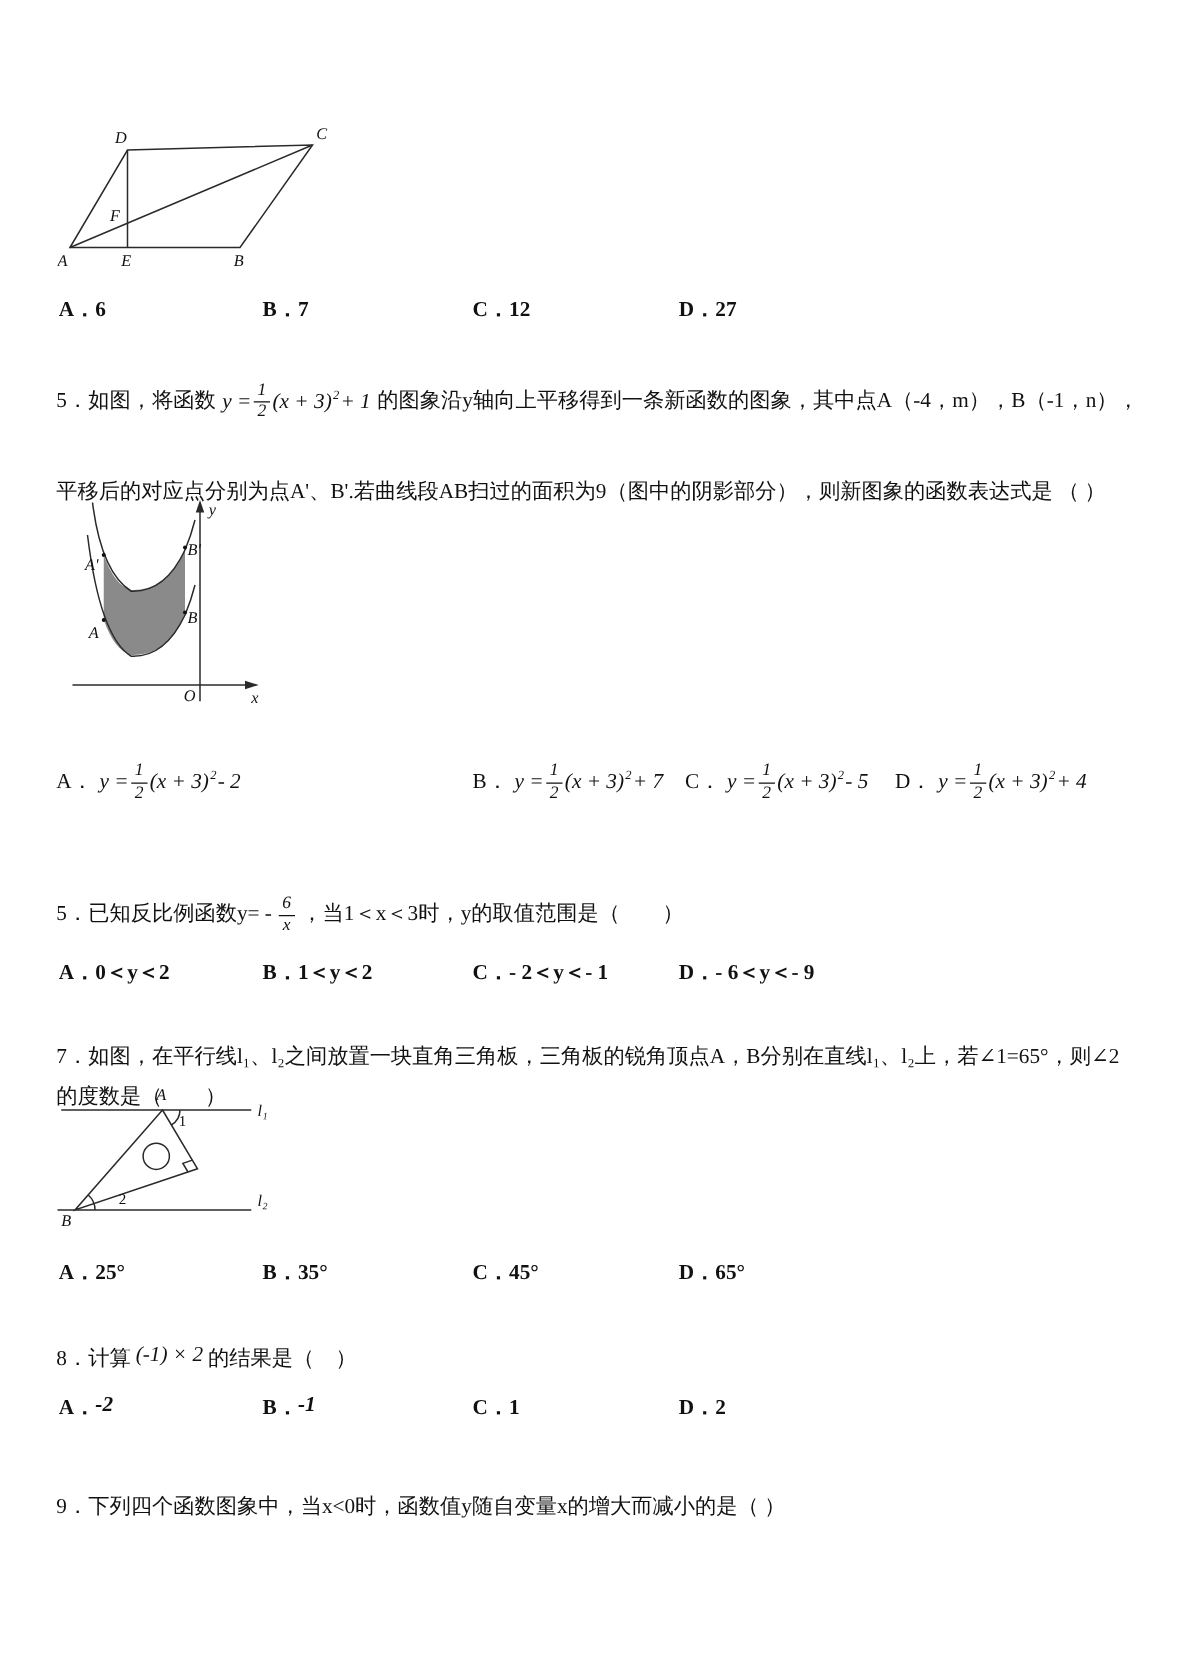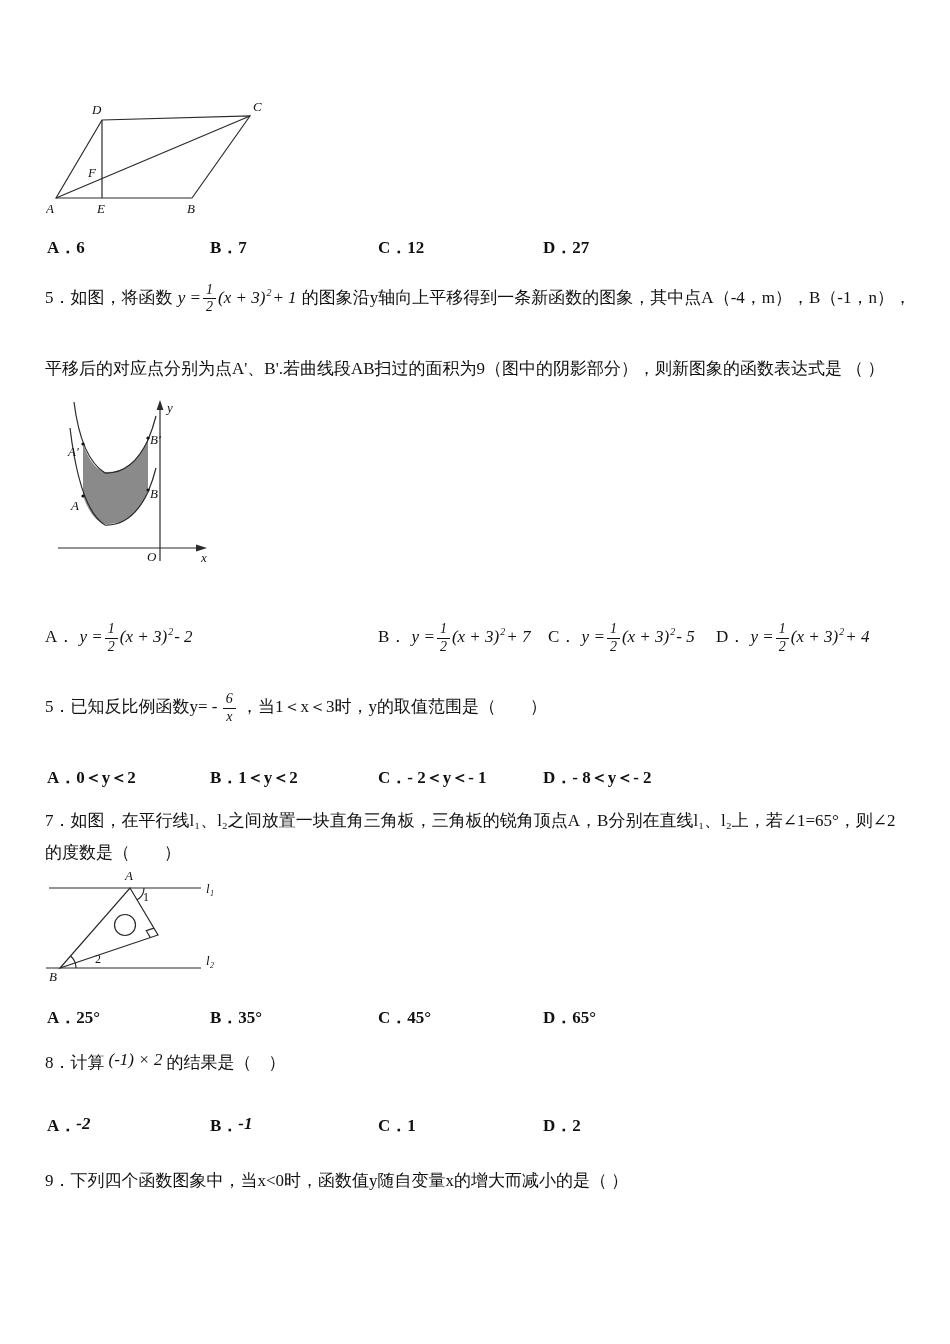--- a/index.html
+++ b/index.html
@@ -1,22 +1,22 @@
 <!DOCTYPE html>
 <html><head>
 <meta charset="utf-8">
 <style>
   html,body{margin:0;padding:0;background:#fff;}
   .page{position:relative;width:950px;height:1344px;background:#ffffff;color:#111;
         font-family:"Liberation Serif","DejaVu Serif",serif;font-size:17px;overflow:hidden;}
-  .tline{position:absolute;left:45px;width:880px;line-height:26px;white-space:nowrap;}
+  .tline{position:absolute;left:45px;width:880px;line-height:26px;white-space:nowrap;margin-top:24px;}
   .optrow{position:absolute;left:0;width:950px;height:26px;}
   .opt{position:absolute;top:0;white-space:nowrap;font-weight:bold;}
   .c1{left:47px}.c2{left:210px}.c3{left:378px}.c4{left:543px}
-  .q5opt{position:absolute;top:16px;white-space:nowrap;font-family:Liberation Serif, serif;}
+  .q5opt{position:absolute;top:4px;white-space:nowrap;font-family:Liberation Serif, serif;}
   .math{font-style:italic;white-space:nowrap;}
   .math > span{margin:0 1px;}
   .frac{display:inline-block;text-align:center;vertical-align:middle;line-height:1.05;margin:0 3px;font-size:14px;}
   .frac .num{display:block;border-bottom:1px solid #111;padding:0 3px 1px;}
   .frac .den{display:block;padding-top:1px;}
   sup{font-size:10px;}
   .expr{position:relative;top:-3px;margin:0 4px;}
   .mval{font-style:italic;position:relative;top:-2px;}
   .fig{position:absolute;}
   .fig .stroke{stroke:#2a2a2a;stroke-width:1.2;fill:none;}
@@ -107,21 +107,21 @@
   <div class="tline" style="top:692px">
     <span>5．已知反比例函数y= -</span>
     <span class="math"><span class="frac"><span class="num">6</span><span class="den">x</span></span></span>
     <span>，当1＜x＜3时，y的取值范围是（　　）</span>
   </div>
 
   <div class="optrow" style="top:766px">
     <span class="opt c1">A．0＜y＜2</span>
     <span class="opt c2">B．1＜y＜2</span>
     <span class="opt c3">C．- 2＜y＜- 1</span>
-    <span class="opt c4">D．- 8＜y＜- 2</span>
+    <span class="opt c4">D．- 6＜y＜- 9</span>
   </div>
 
   <div class="tline" style="top:808px">7．如图，在平行线l₁、l₂之间放置一块直角三角板，三角板的锐角顶点A，B分别在直线l₁、l₂上，若∠1=65°，则∠2</div>
   <div class="tline" style="top:840px">的度数是（　　）</div>
 
   <svg class="fig" style="left:45px;top:868px" width="175" height="125" viewBox="0 0 175 125">
     <line class="stroke" x1="4" y1="20" x2="156" y2="20"></line>
     <line class="stroke" x1="1" y1="100" x2="156" y2="100"></line>
     <path class="stroke" d="M85,20 L113,67 L15,100 Z"></path>
     <path class="stroke" d="M108.9,60.1 L101.3,62.7 L105.4,69.6"></path>

